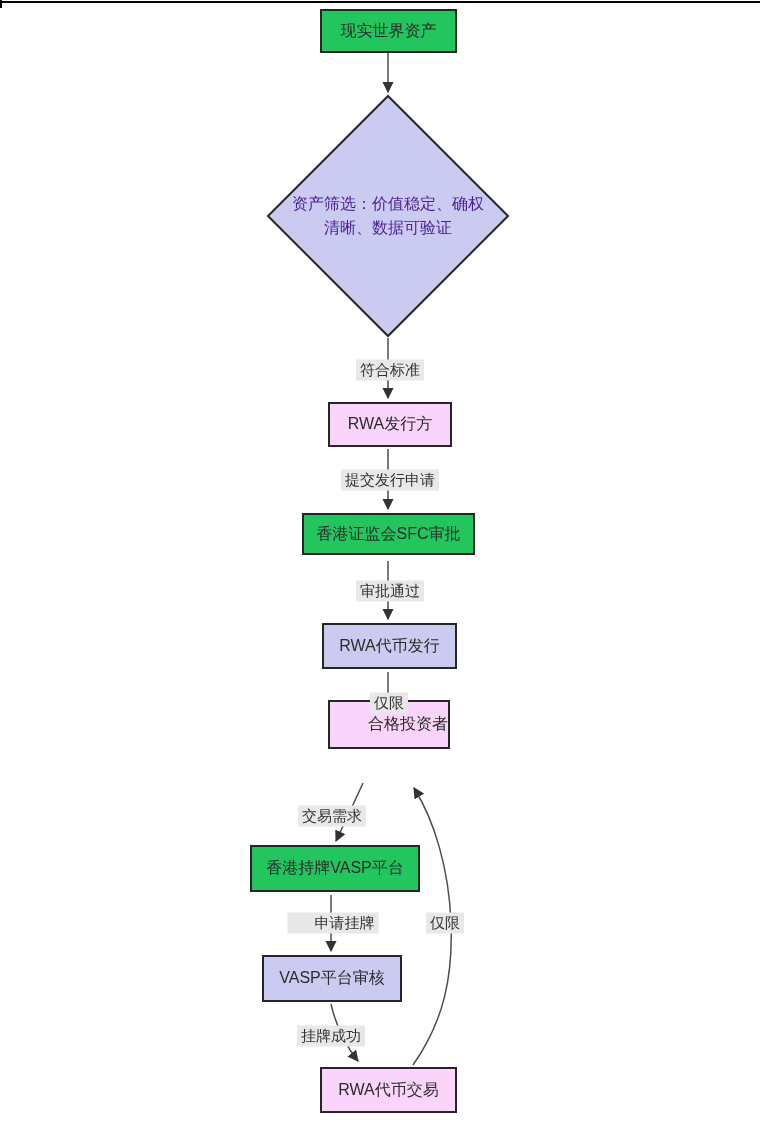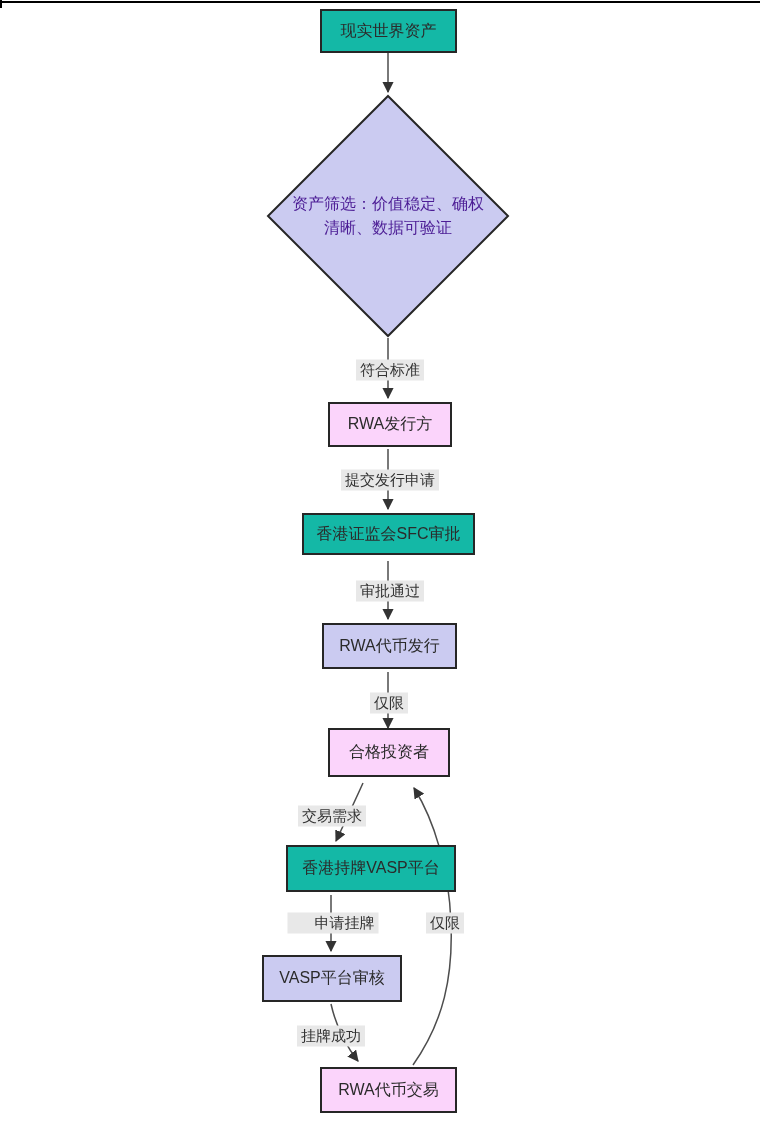--- a/index.html
+++ b/index.html
@@ -9,21 +9,21 @@
   }
   .top-border { position:absolute; left:0; top:1px; width:760px; height:2px; background:#000; }
   .corner-tick { position:absolute; left:0; top:0; width:2px; height:8px; background:#000; }
   .edges-svg { position:absolute; left:0; top:0; width:760px; height:1130px; }
   .node {
     position:absolute; box-sizing:border-box;
     display:flex; align-items:center; justify-content:center;
     border:2px solid #262626; font-size:16px; color:#2b2b2b;
     text-align:center; line-height:1.3;
   }
-  .fill-m { background:#14b8a6; }
+  .fill-m { background:#22c55e; }
   .fill-p { background:#fbd4fb; }
   .fill-l { background:#cbcbf1; }
   .diamond-text {
     position:absolute; left:268px; top:178px; width:240px; height:76px;
     display:flex; align-items:center; justify-content:center;
     text-align:center; white-space:pre-line;
     font-size:16px; color:#4c1d95; line-height:1.5;
   }
   .edge-label {
     position:absolute; transform:translate(-50%,-50%);
@@ -75,25 +75,25 @@
   </div>
 
   <div class="node fill-m" style="left:302px; top:513px; width:173px; height:42px;">
     <span>香港证监会SFC审批</span>
   </div>
 
   <div class="node fill-l" style="left:322px; top:623px; width:135px; height:46px;">
     <span>RWA代币发行</span>
   </div>
 
-  <div class="node fill-p" style="left:328px; top:728px; width:122px; height:49px;">
+  <div class="node fill-p" style="left:328px; top:700px; width:122px; height:49px;justify-content:flex-end;">
     <span>合格投资者</span>
   </div>
 
-  <div class="node fill-m" style="left:250px; top:845px; width:170px; height:47px;margin-left:36px;">
+  <div class="node fill-m" style="left:250px; top:845px; width:170px; height:47px;">
     <span>香港持牌VASP平台</span>
   </div>
 
   <div class="node fill-l" style="left:262px; top:955px; width:140px; height:47px;text-align:right;">
     <span>VASP平台审核</span>
   </div>
 
   <div class="node fill-p" style="left:320px; top:1067px; width:137px; height:46px;align-items:center;">
     <span>RWA代币交易</span>
   </div>

